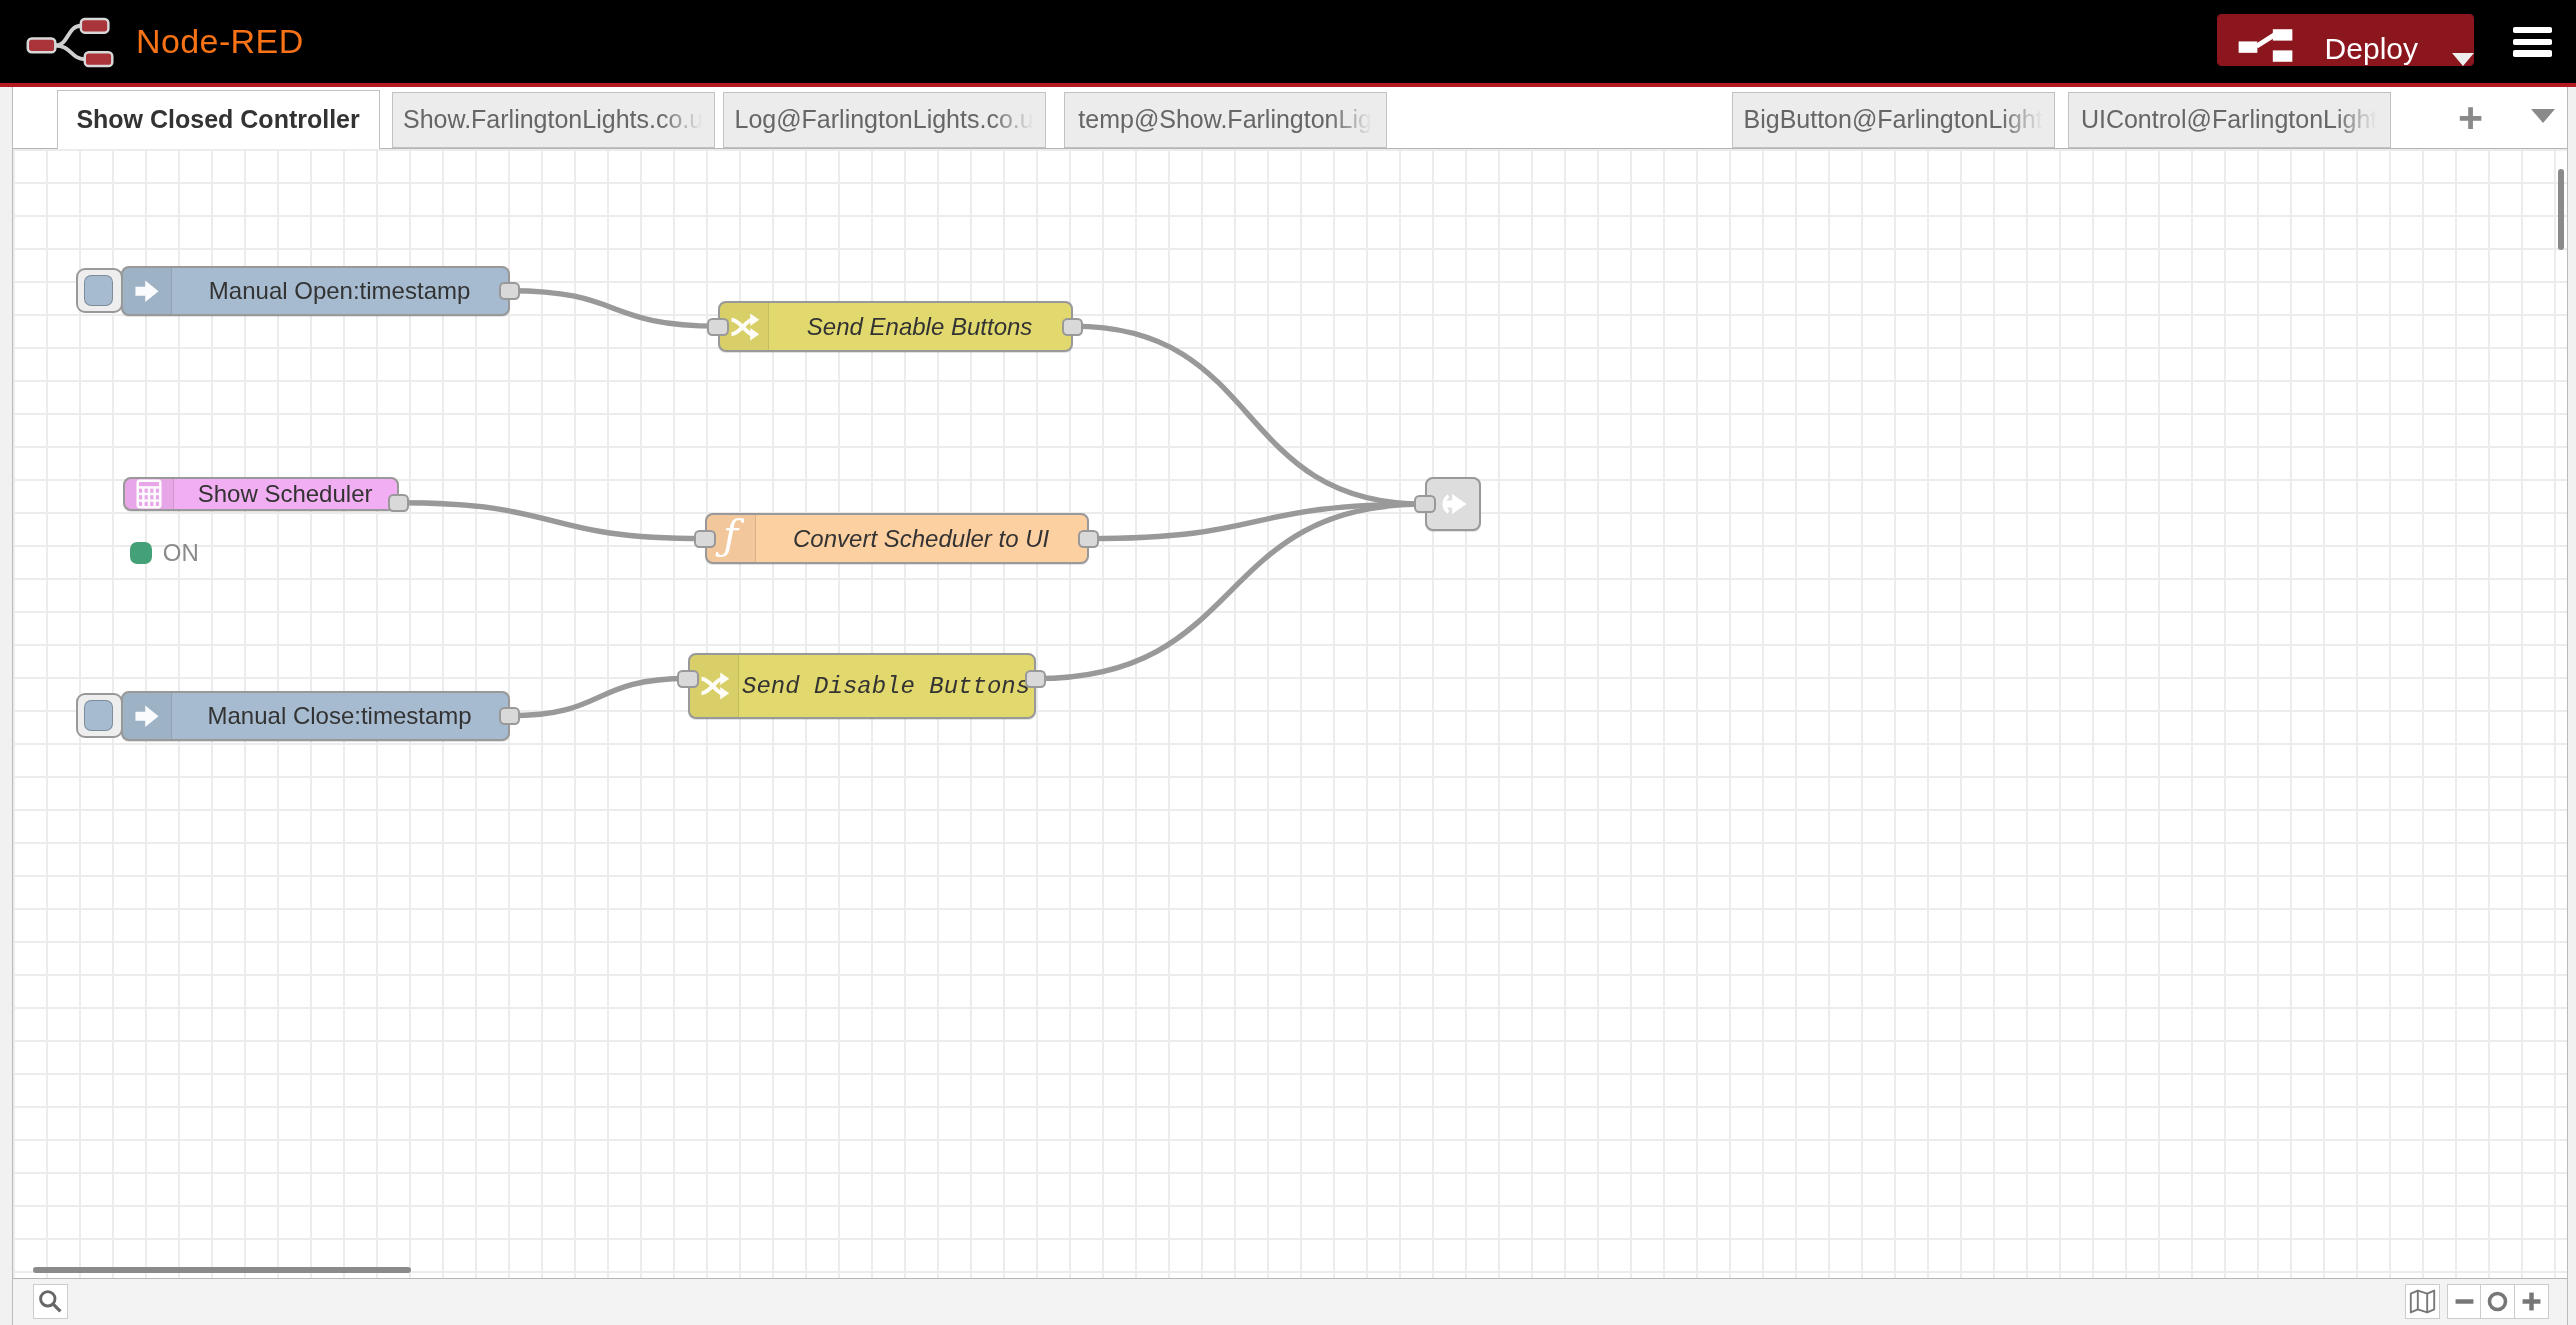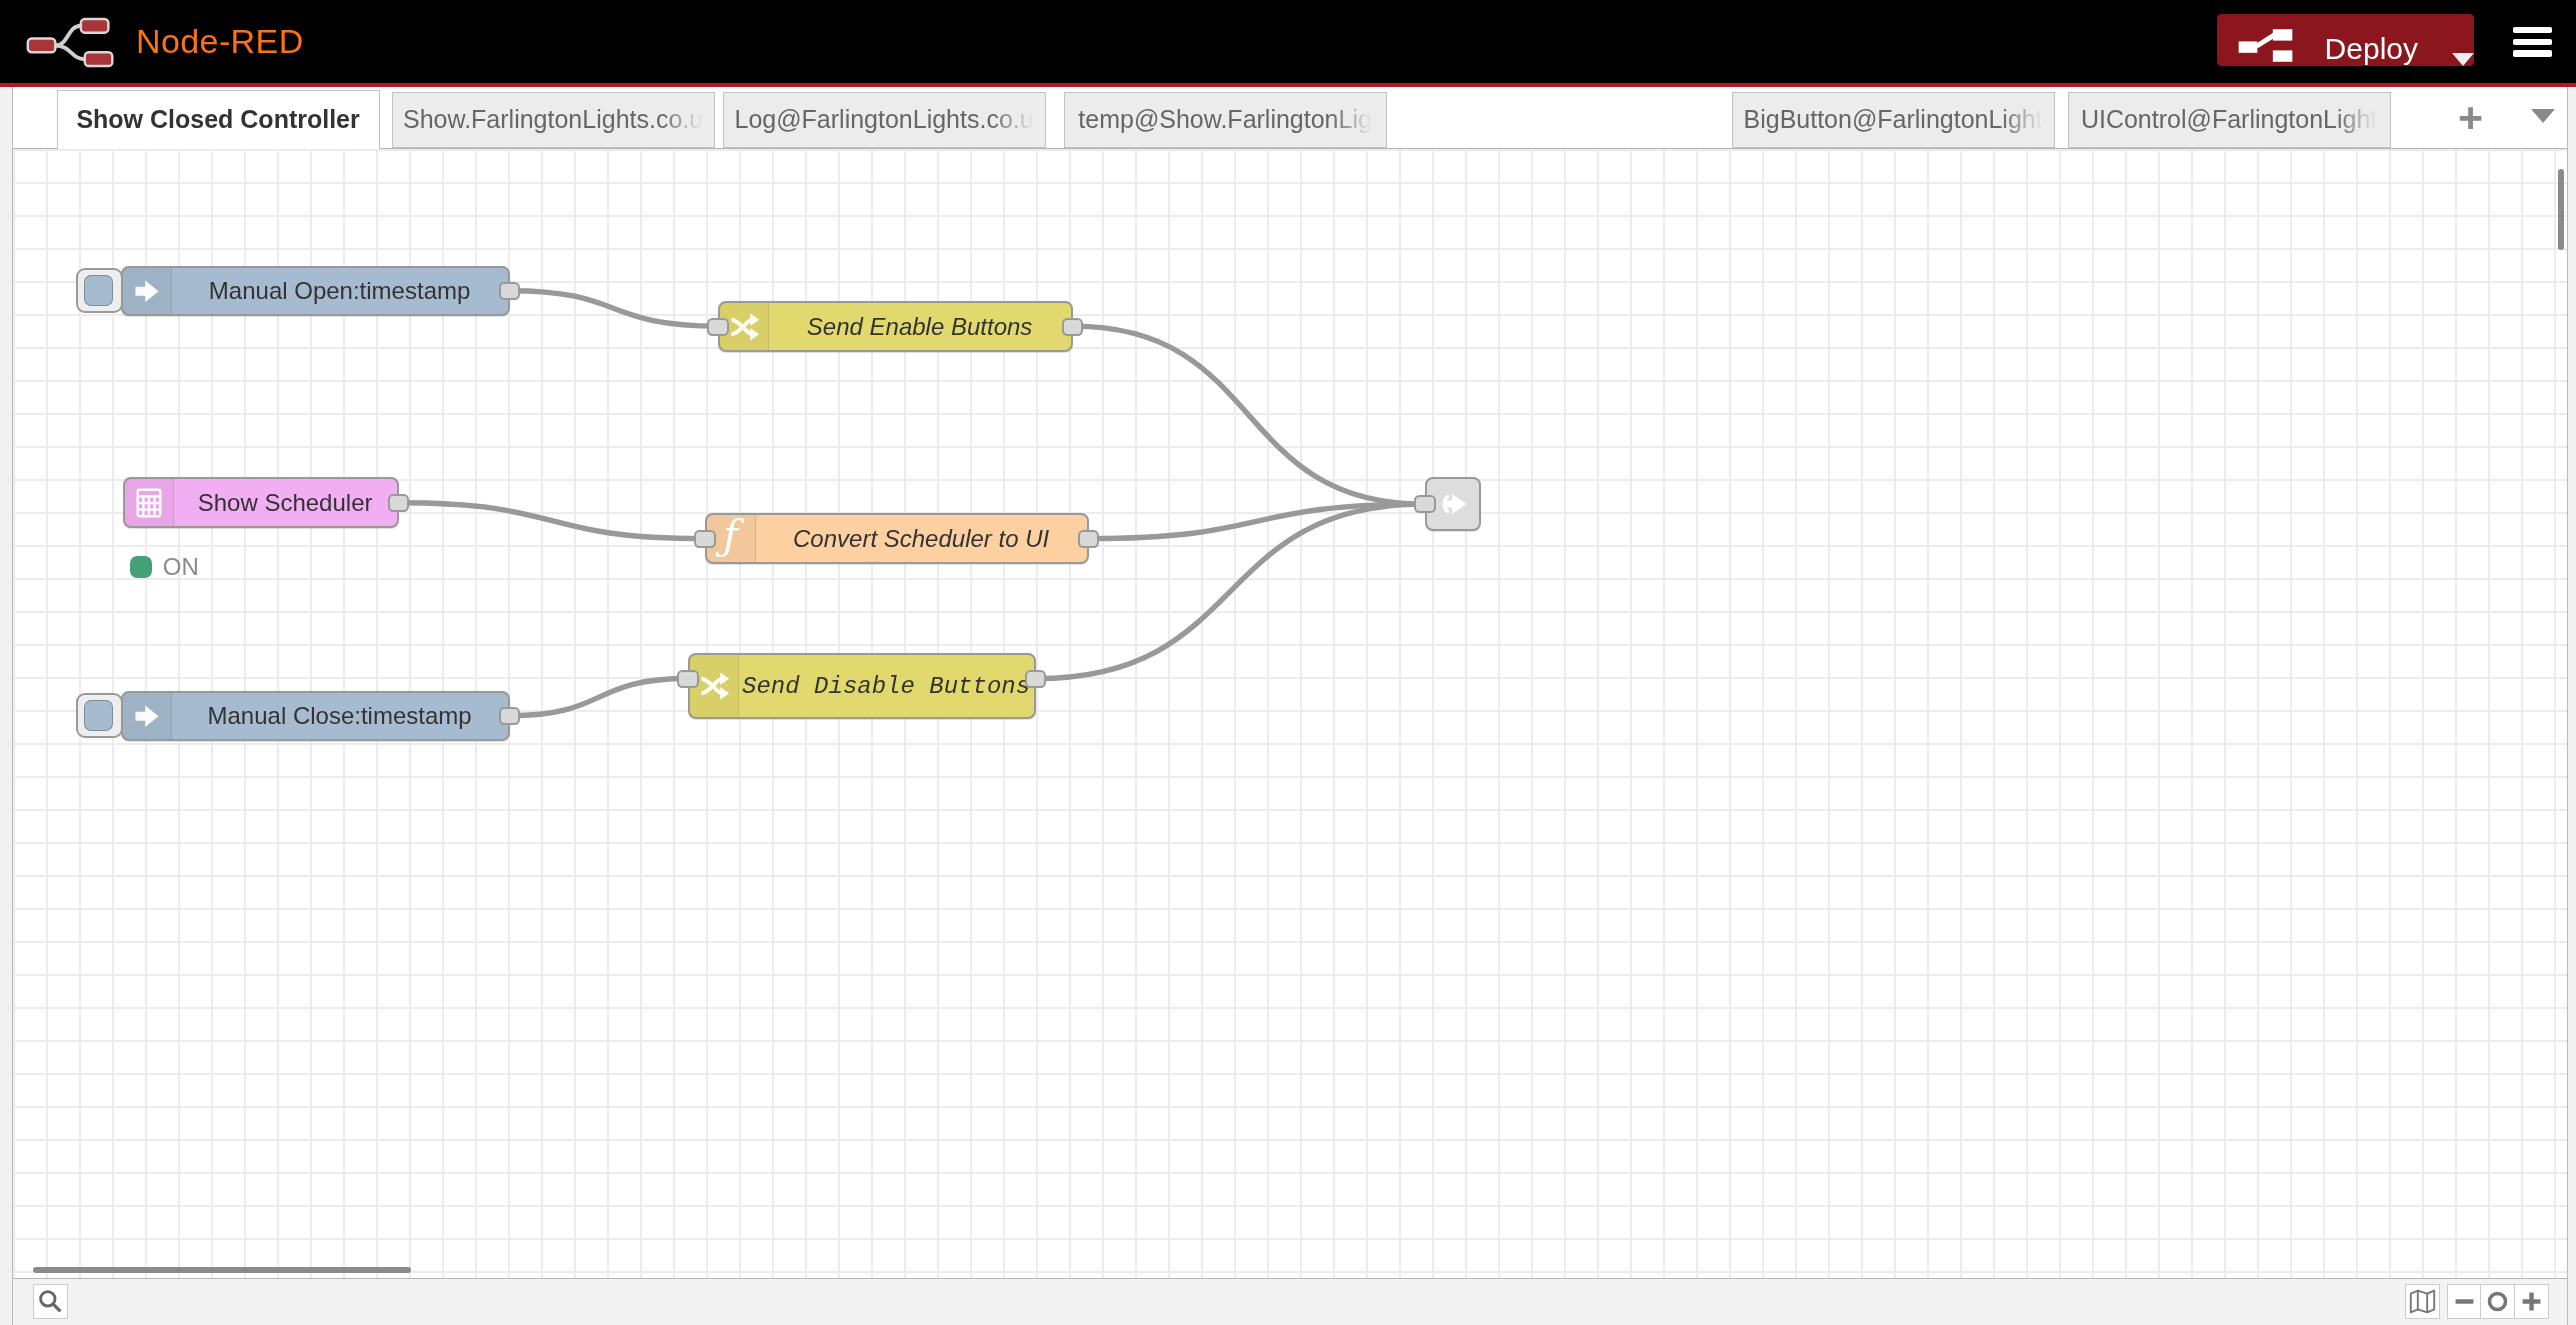--- a/index.html
+++ b/index.html
@@ -169,38 +169,38 @@
           <g fill="#fff" opacity="0.95">
             <path d="M26 4 l10 7 -10 7 z"></path>
             <path d="M26 20 l10 7 -10 7 z"></path>
           </g>
         </svg>
       </div>
       <div class="n-label italic">Send Enable Buttons</div>
       <div class="port in" style="top: 15px;"></div>
       <div class="port out" style="top: 15px;"></div>
     </div>
-    <div class="node" style="left: 110px; top: 328px; width: 276px; height: 51px; background: rgb(242, 174, 242);">
+    <div class="node" style="left: 110px; top: 328px; width: 276px; height: 34px; background: rgb(242, 174, 242);">
       <div class="n-icon">
         <svg width="32" height="34" viewBox="0 0 34 36">
           <g stroke="#fff" stroke-width="2.6" fill="none" opacity="0.95">
             <rect x="5" y="4" width="24" height="28" rx="2"></rect>
             <line x1="5" y1="11" x2="29" y2="11"></line>
             <line x1="11" y1="11" x2="11" y2="32"></line>
             <line x1="17" y1="11" x2="17" y2="32"></line>
             <line x1="23" y1="11" x2="23" y2="32"></line>
             <line x1="5" y1="18" x2="29" y2="18"></line>
             <line x1="5" y1="25" x2="29" y2="25"></line>
           </g>
         </svg>
       </div>
       <div class="n-label">Show Scheduler</div>
       <div class="port out" style="top: 15px;"></div>
     </div>
-    <div class="status" style="left: 117px; top: 390px; margin-top: 14px;">
+    <div class="status" style="left: 117px; top: 390px;">
       <div class="dot" style="background: rgb(68, 160, 118);"></div>
       <div class="txt">ON</div>
     </div>
     <div class="node" style="left: 692px; top: 364px; width: 384px; height: 51px; background: rgb(253, 208, 162);">
       <div class="n-icon">
         <span class="fn-glyph">ƒ</span>
       </div>
       <div class="n-label italic">Convert Scheduler to UI</div>
       <div class="port in" style="top: 15px;"></div>
       <div class="port out" style="top: 15px;"></div>

